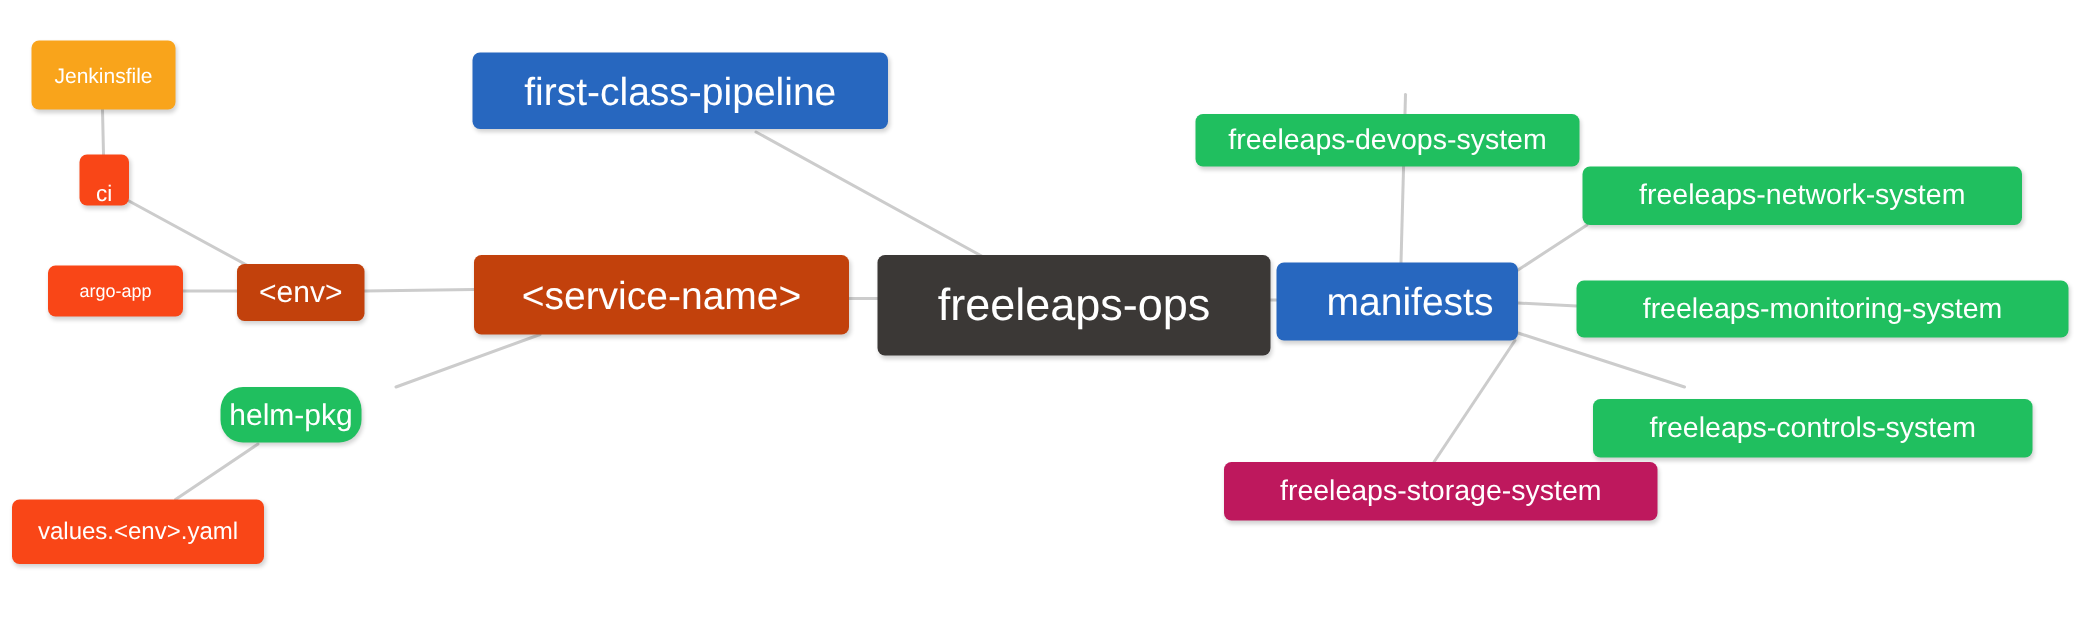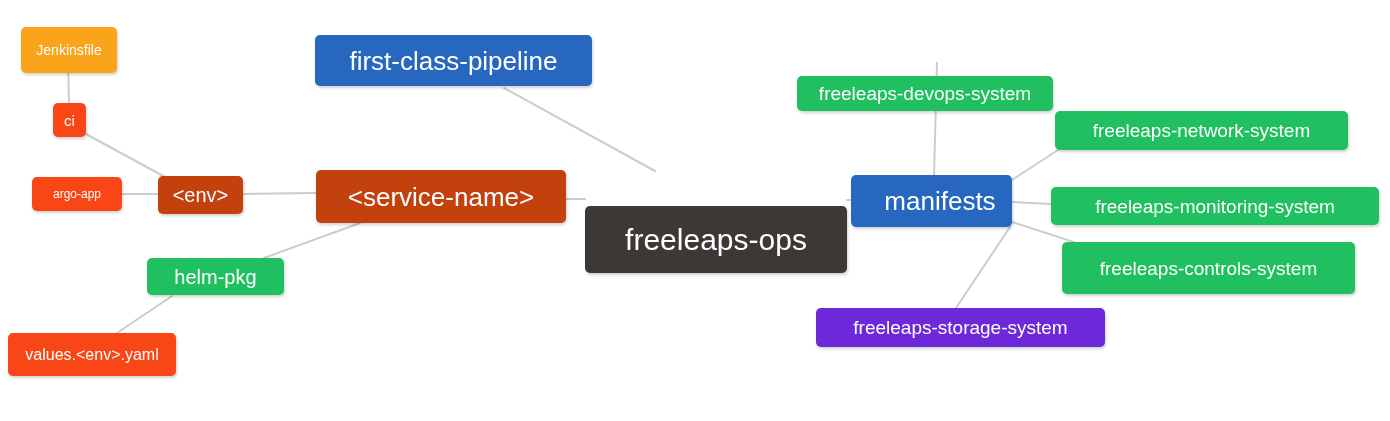--- a/index.html
+++ b/index.html
@@ -50,59 +50,59 @@
       <line x1="504" y1="88" x2="655" y2="171" stroke="#CCCCCC" stroke-width="2" stroke-linecap="round"></line>
       <line x1="566" y1="199" x2="585" y2="199" stroke="#CCCCCC" stroke-width="2" stroke-linecap="round"></line>
       <line x1="847" y1="200" x2="851" y2="200" stroke="#CCCCCC" stroke-width="2" stroke-linecap="round"></line>
       <line x1="934" y1="175" x2="937" y2="63" stroke="#CCCCCC" stroke-width="2" stroke-linecap="round"></line>
       <line x1="1012" y1="180" x2="1058" y2="150" stroke="#CCCCCC" stroke-width="2" stroke-linecap="round"></line>
       <line x1="1012" y1="202" x2="1051" y2="204" stroke="#CCCCCC" stroke-width="2" stroke-linecap="round"></line>
       <line x1="1012" y1="222" x2="1123" y2="258" stroke="#CCCCCC" stroke-width="2" stroke-linecap="round"></line>
       <line x1="1010" y1="227" x2="956" y2="308" stroke="#CCCCCC" stroke-width="2" stroke-linecap="round"></line>
     </svg>
   <div id="nodes">
-      <div class="node" style="left: 585px; top: 170px; width: 262px; height: 67px; font-size: 30px; background: rgb(59, 56, 54); color: rgb(255, 255, 255); margin-top: 36px;">
+      <div class="node" style="left: 585px; top: 170px; width: 262px; height: 67px; font-size: 30px; background: rgb(59, 56, 54); color: rgb(255, 255, 255);">
         <span>freeleaps-ops</span>
       </div>
       <div class="node" style="left: 315px; top: 35px; width: 277px; height: 51px; font-size: 26px; background: rgb(39, 103, 191); color: rgb(255, 255, 255);">
         <span>first-class-pipeline</span>
       </div>
       <div class="node" style="left: 316px; top: 170px; width: 250px; height: 53px; font-size: 26px; background: #c2410c; color: rgb(255, 255, 255);">
         <span>&lt;service-name&gt;</span>
       </div>
       <div class="node" style="left: 851px; top: 175px; width: 161px; height: 52px; font-size: 26px; background: rgb(39, 103, 191); color: rgb(255, 255, 255); padding-left: 17px;">
         <span>manifests</span>
       </div>
       <div class="node" style="left: 158px; top: 176px; width: 85px; height: 38px; font-size: 20px; background: #c2410c; color: rgb(255, 255, 255);">
         <span>&lt;env&gt;</span>
       </div>
-      <div class="node" style="left: 147px; top: 258px; width: 137px; height: 37px; font-size: 20px; background: rgb(32, 191, 95); color: rgb(255, 255, 255);">
+      <div class="node" style="left: 147px; top: 258px; width: 94px; height: 37px; font-size: 20px; background: rgb(32, 191, 95); color: rgb(255, 255, 255); border-radius: 15px;">
         <span>helm-pkg</span>
       </div>
-      <div class="node" style="left: 53px; top: 103px; width: 33px; height: 34px; font-size: 15px; background: rgb(249, 70, 23); color: rgb(255, 255, 255);">
+      <div class="node" style="left: 53px; top: 103px; width: 33px; height: 34px; font-size: 15px; background: rgb(249, 70, 23); color: rgb(255, 255, 255); align-items: flex-end;">
         <span>ci</span>
       </div>
       <div class="node" style="left: 32px; top: 177px; width: 90px; height: 34px; font-size: 12px; background: rgb(249, 70, 23); color: rgb(255, 255, 255);">
         <span>argo-app</span>
       </div>
       <div class="node" style="left: 8px; top: 333px; width: 168px; height: 43px; font-size: 16px; background: rgb(249, 70, 23); color: rgb(255, 255, 255);">
         <span>values.&lt;env&gt;.yaml</span>
       </div>
       <div class="node" style="left: 21px; top: 27px; width: 96px; height: 46px; font-size: 14px; background: rgb(249, 164, 27); color: rgb(255, 255, 255);">
         <span>Jenkinsfile</span>
       </div>
       <div class="node" style="left: 797px; top: 28px; width: 256px; height: 35px; font-size: 19px; background: rgb(32, 191, 95); color: rgb(255, 255, 255); margin-top: 48px;">
         <span>freeleaps-devops-system</span>
       </div>
       <div class="node" style="left: 1055px; top: 111px; width: 293px; height: 39px; font-size: 19px; background: rgb(32, 191, 95); color: rgb(255, 255, 255); align-items: center;">
         <span>freeleaps-network-system</span>
       </div>
       <div class="node" style="left: 1051px; top: 187px; width: 328px; height: 38px; font-size: 19px; background: rgb(32, 191, 95); color: rgb(255, 255, 255);">
         <span>freeleaps-monitoring-system</span>
       </div>
-      <div class="node" style="left: 1062px; top: 242px; width: 293px; height: 52px; font-size: 19px; background: rgb(32, 191, 95); color: rgb(255, 255, 255); justify-content: center;">
+      <div class="node" style="left: 1062px; top: 266px; width: 293px; height: 39px; font-size: 19px; background: rgb(32, 191, 95); color: rgb(255, 255, 255); justify-content: center;">
         <span>freeleaps-controls-system</span>
       </div>
-      <div class="node" style="left: 816px; top: 308px; width: 289px; height: 39px; font-size: 19px; background: #6d28d9; color: rgb(255, 255, 255);">
+      <div class="node" style="left: 816px; top: 308px; width: 289px; height: 39px; font-size: 19px; background: #be185d; color: rgb(255, 255, 255);">
         <span>freeleaps-storage-system</span>
       </div>
     </div>
 </div>
 
 </body></html>

